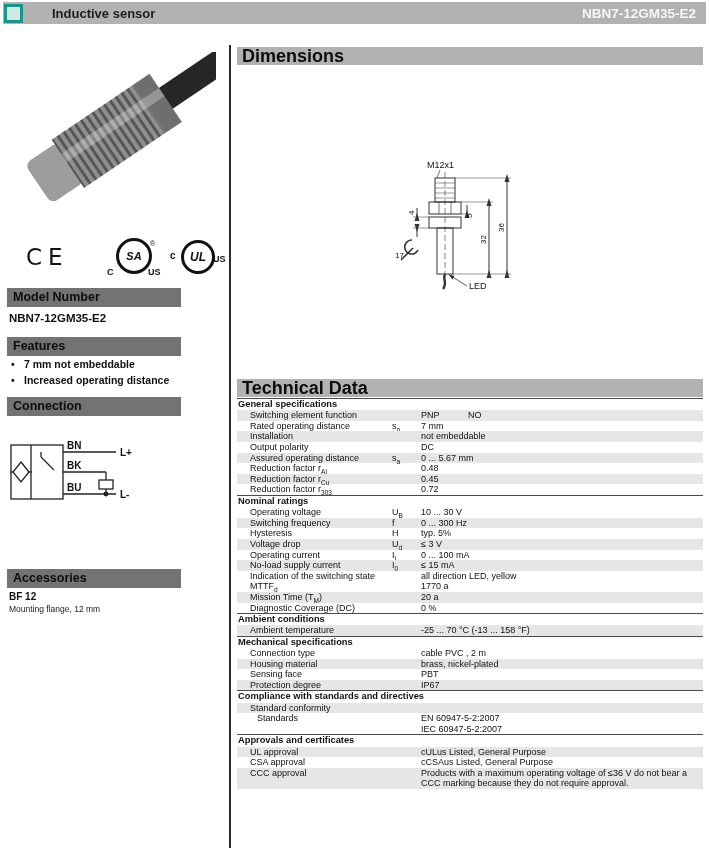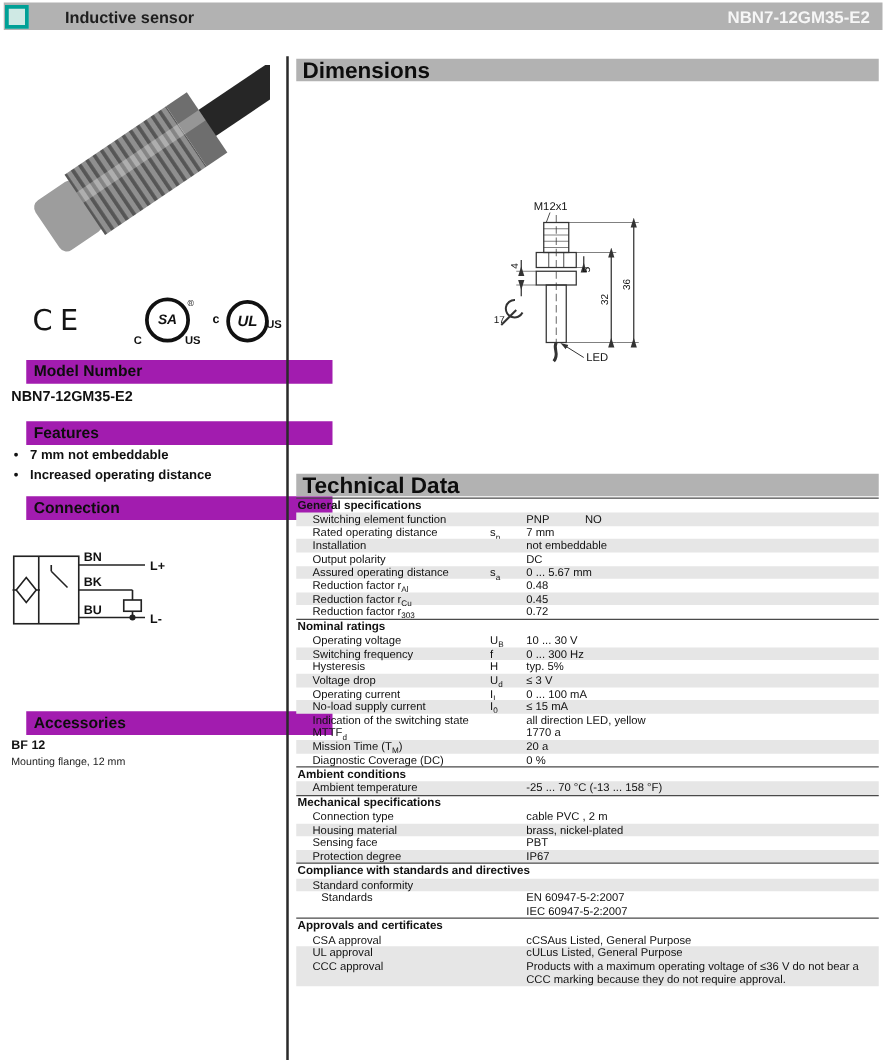--- a/index.html
+++ b/index.html
@@ -7,21 +7,21 @@
         font-family:"Liberation Sans",sans-serif;color:#111;overflow:hidden;}
 
   
   .topbar{position:absolute;left:3px;top:2px;width:703px;height:22px;background:#b2b2b2;}
   .brandsq{position:absolute;left:1px;top:2px;width:13px;height:13px;
            border:3px solid #00a096;background:#cfe9e4;}
   .topbar .ptitle{position:absolute;left:33px;top:4px;font-size:13px;font-weight:bold;color:#1e1e1e;margin-left:16px;}
   .topbar .pmodel{position:absolute;right:10px;top:4px;font-size:13.5px;font-weight:bold;color:#f6f6f6;}
 
   
-  .secbar{position:absolute;left:21px;width:245px;height:19px;background:#a21caf;
+  .secbar{position:absolute;left:7px;width:174px;height:19px;background:#737373;
           font-size:12.5px;font-weight:bold;color:#0d0d0d;line-height:19px;padding-left:6px;box-sizing:border-box;}
   .rsecbar{position:absolute;left:237px;width:466px;height:18px;background:#b2b2b2;
            font-size:18px;font-weight:bold;color:#0d0d0d;line-height:18px;padding-left:5px;box-sizing:border-box;}
 
   .modelval{position:absolute;left:9px;top:312px;font-size:11.5px;font-weight:bold;}
   .feat{position:absolute;left:11px;font-size:10.5px;font-weight:bold;}
   .feat .dot{display:inline-block;width:13px;}
   .acc-name{position:absolute;left:9px;top:591px;font-size:10px;font-weight:bold;}
   .acc-desc{position:absolute;left:9px;top:604px;font-size:8.5px;color:#222;}
 
@@ -235,18 +235,18 @@
       <div class="trow thead">Mechanical specifications</div>
       <div class="trow"><span class="tlabel">Connection type</span><span class="tsym"></span><span class="tval">cable PVC , 2 m</span></div>
       <div class="trow shade"><span class="tlabel">Housing material</span><span class="tsym"></span><span class="tval">brass, nickel-plated</span></div>
       <div class="trow"><span class="tlabel">Sensing face</span><span class="tsym"></span><span class="tval">PBT</span></div>
       <div class="trow shade"><span class="tlabel">Protection degree</span><span class="tsym"></span><span class="tval">IP67</span></div>
       <div class="trow thead">Compliance with standards and directives</div>
       <div class="trow shade"><span class="tlabel">Standard conformity</span><span class="tsym"></span><span class="tval"></span></div>
       <div class="trow"><span class="tlabel ind2">Standards</span><span class="tsym"></span><span class="tval">EN 60947-5-2:2007
 IEC 60947-5-2:2007</span></div>
       <div class="trow thead">Approvals and certificates</div>
+      <div class="trow shade"><span class="tlabel">UL approval</span><span class="tsym"></span><span class="tval">cULus Listed, General Purpose</span></div>
       <div class="trow"><span class="tlabel">CSA approval</span><span class="tsym"></span><span class="tval">cCSAus Listed, General Purpose</span></div>
-      <div class="trow shade"><span class="tlabel">UL approval</span><span class="tsym"></span><span class="tval">cULus Listed, General Purpose</span></div>
       <div class="trow shade"><span class="tlabel">CCC approval</span><span class="tsym"></span><span class="tval">Products with a maximum operating voltage of ≤36 V do not bear a CCC marking because they do not require approval.</span></div>
     </div>
 
 </div>
 
 </body></html>

